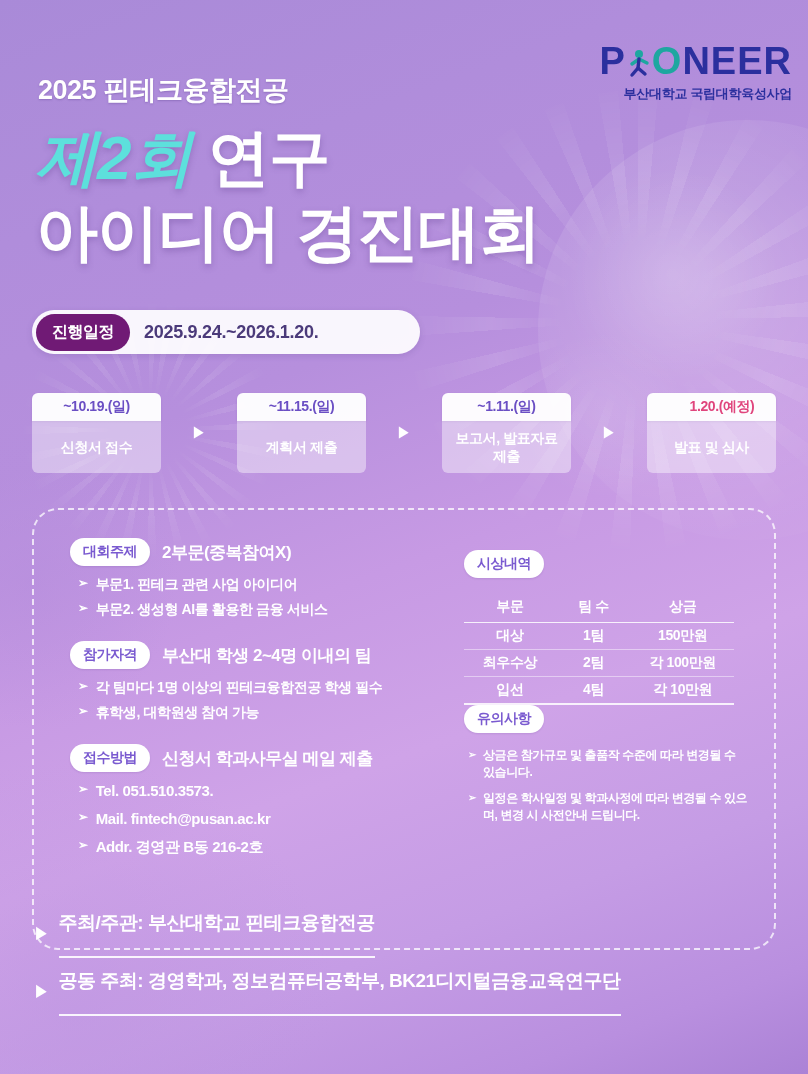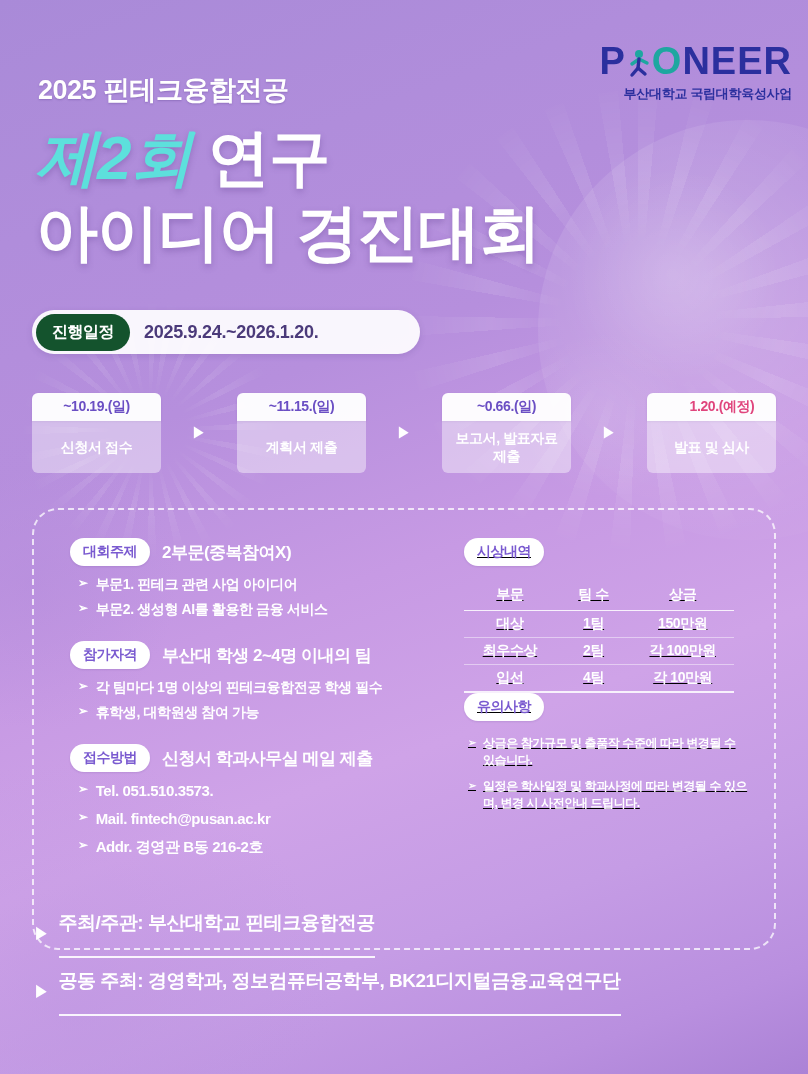--- a/index.html
+++ b/index.html
@@ -86,21 +86,21 @@
   
   .sched-bar {
     position: absolute; left: 32px; top: 310px;
     width: 388px; height: 44px; border-radius: 22px;
     background: rgba(255,255,255,0.92);
     display: flex; align-items: center;
     box-shadow: 0 2px 6px rgba(90,60,140,0.18);
   }
   .sched-tag {
     margin-left: 4px;
-    background: #14532d; color: #fff; border-radius: 20px;
+    background: #701a75; color: #fff; border-radius: 20px;
     padding: 8px 16px; font-size: 16px; font-weight: bold; letter-spacing: -0.5px;
   }
   .sched-range {
     margin-left: 14px; font-size: 18px; color: #4b3a7a; font-weight: bold;
     letter-spacing: -0.3px;
   }
 
   
   .timeline {
     position: absolute; left: 32px; top: 393px; width: 744px;
@@ -127,21 +127,21 @@
     height: 80px; color: #ffffff; font-size: 15px;
   }
 
   
   .card {
     position: absolute; left: 32px; top: 508px; width: 744px; height: 442px;
     border: 2px dashed rgba(255,255,255,0.75);
     border-radius: 26px;
   }
   .col-left { position: absolute; left: 36px; top: 28px; width: 380px; }
-  .col-right { position: absolute; left: 430px; top: 28px; width: 285px; text-decoration: underline; }
+  .col-right { position: absolute; left: 430px; top: 40px; width: 285px; }
 
   .tagline { display: flex; align-items: center; margin-bottom: 6px; }
   .tag {
     background: #ffffff; color: #7a5ad0; font-weight: bold; font-size: 14px;
     border-radius: 14px; padding: 5px 13px; letter-spacing: -0.5px;
     box-shadow: 0 1px 2px rgba(80,50,130,0.14); white-space: nowrap;
   }
   .tag-text {
     margin-left: 12px; color: #ffffff; font-weight: bold; font-size: 17px;
     letter-spacing: -0.5px;
@@ -227,21 +227,21 @@
       <div class="tl-top">~10.19.(일)</div>
       <div class="tl-body">신청서 접수</div>
     </div>
     <div class="tl-arrow">▶</div>
     <div class="tl-step">
       <div class="tl-top">~11.15.(일)</div>
       <div class="tl-body">계획서 제출</div>
     </div>
     <div class="tl-arrow">▶</div>
     <div class="tl-step">
-      <div class="tl-top">~0.66.(일)</div>
+      <div class="tl-top">~1.11.(일)</div>
       <div class="tl-body" style="white-space: pre-line;">보고서, 발표자료
 제출</div>
     </div>
     <div class="tl-arrow">▶</div>
     <div class="tl-step">
       <div class="tl-top accent">1.20.(예정)</div>
       <div class="tl-body">발표 및 심사</div>
     </div>
   </div>
 

